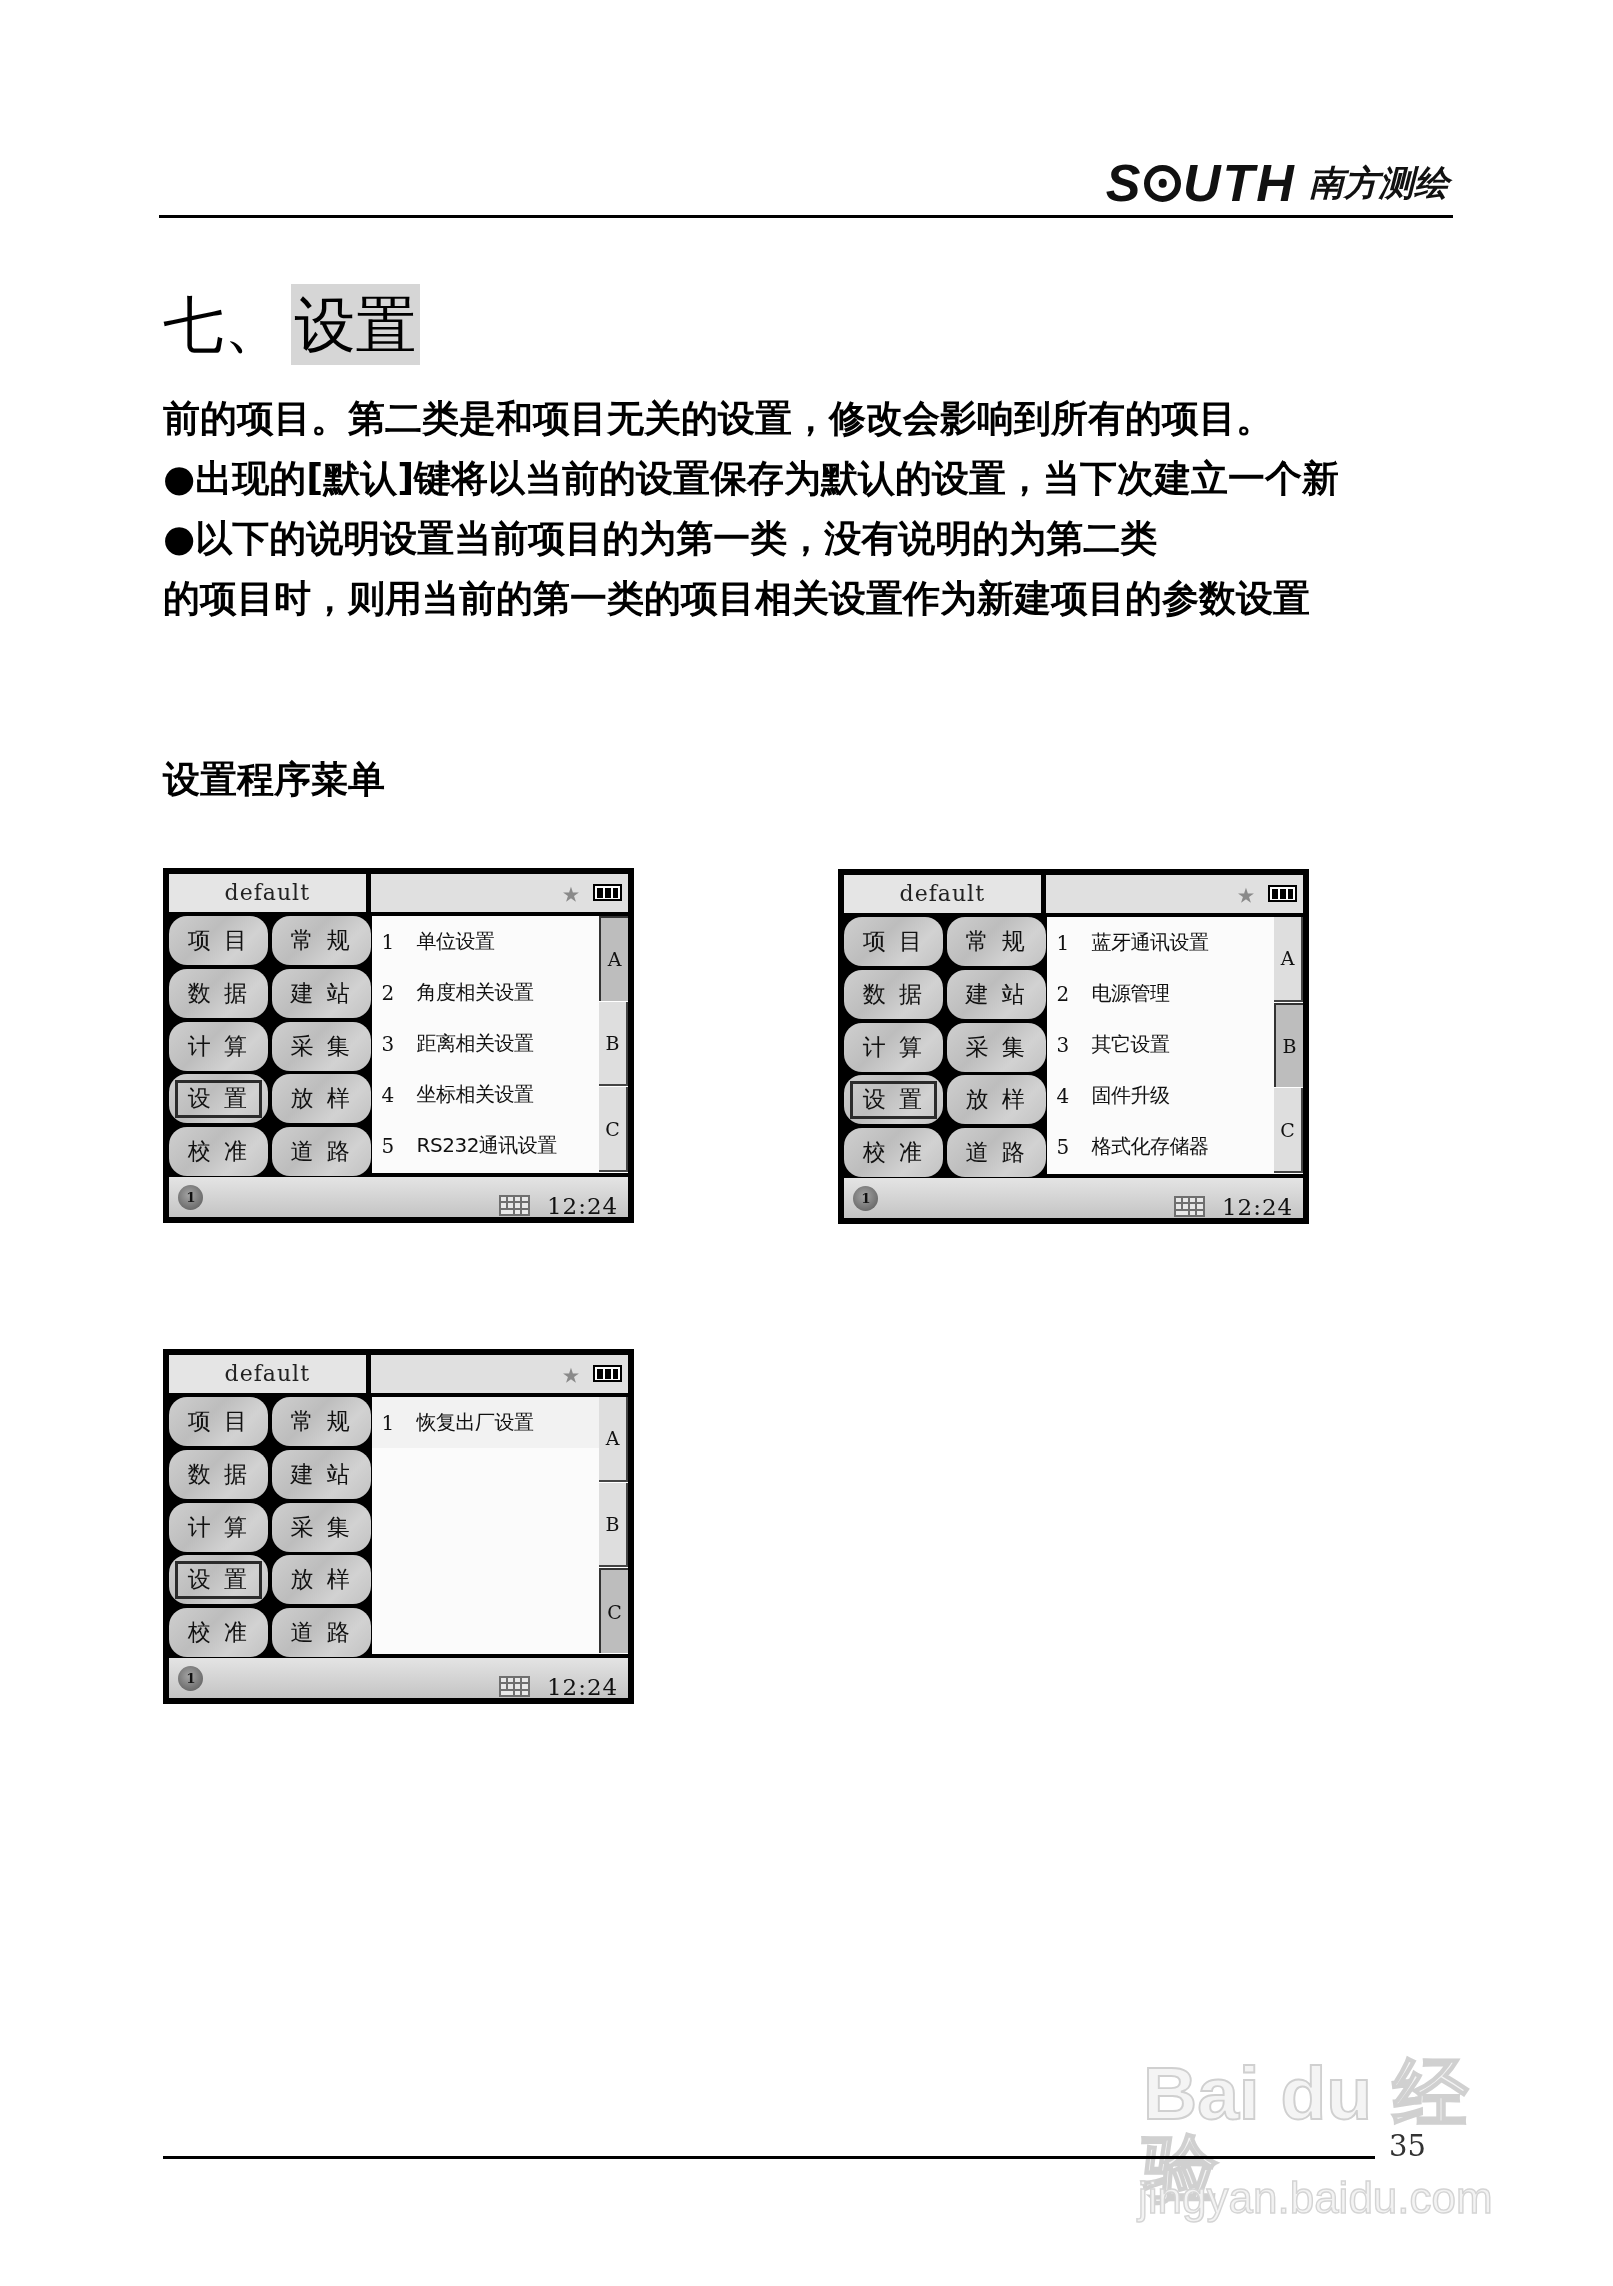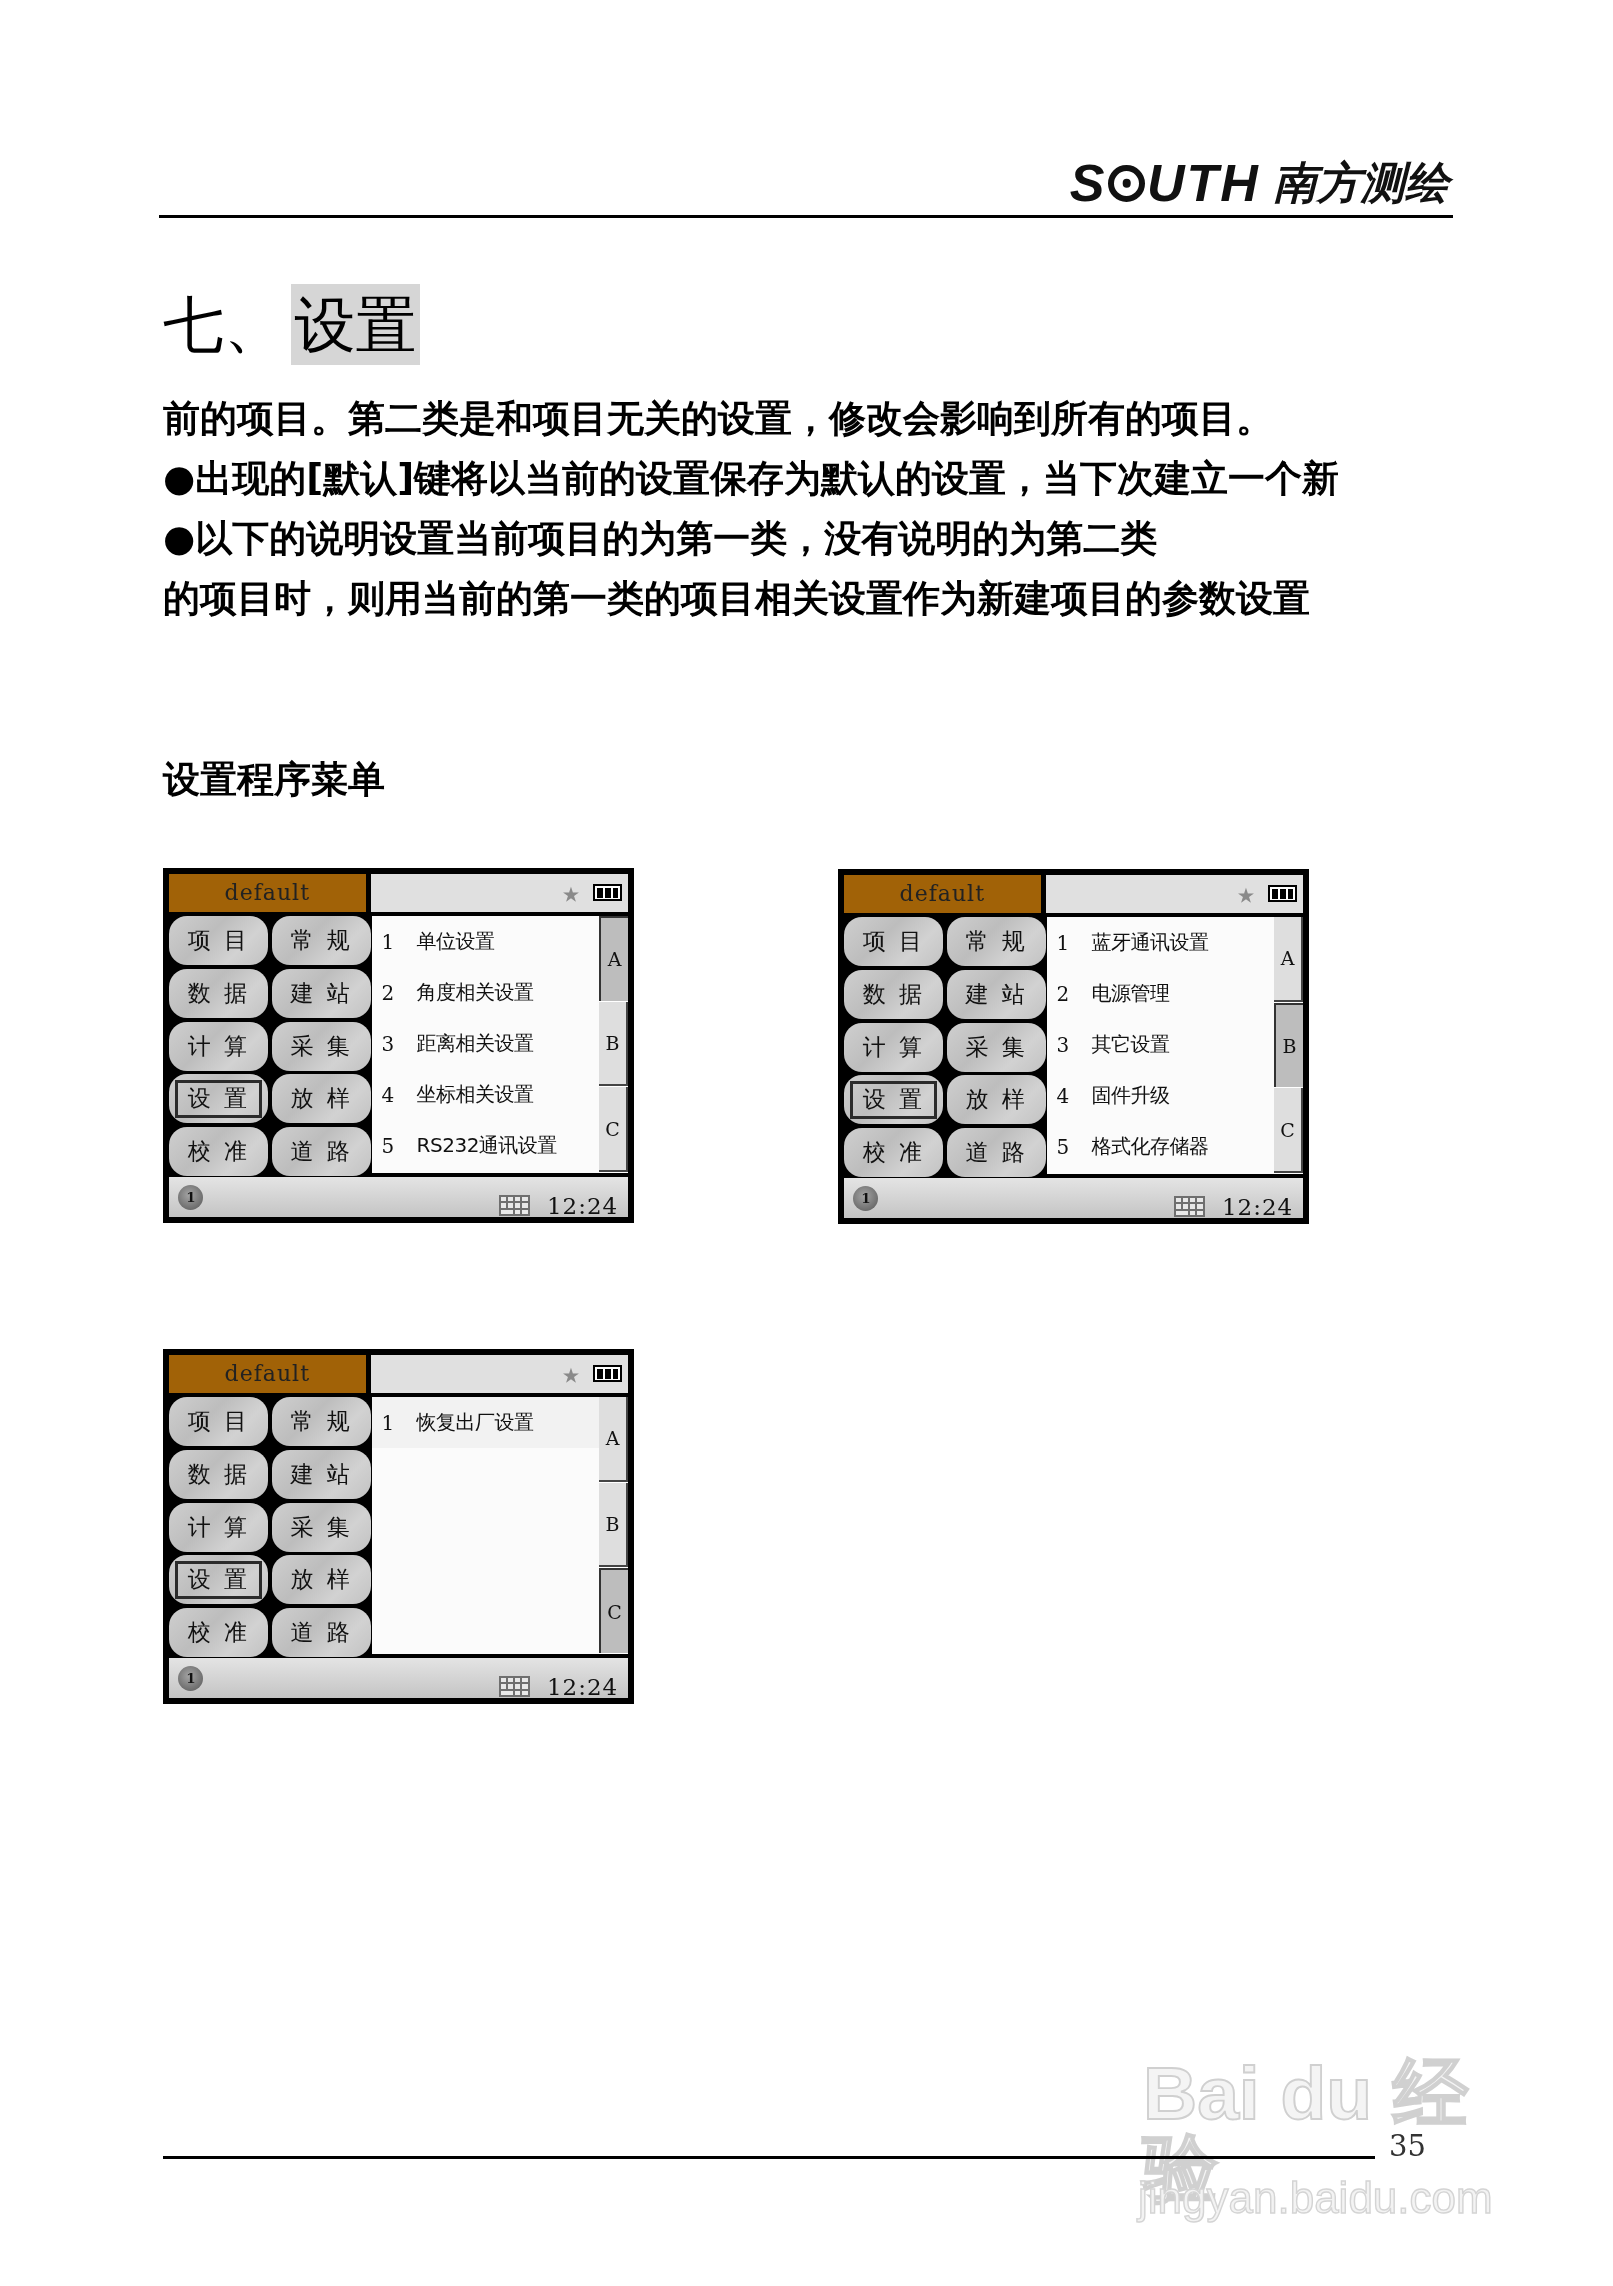--- a/index.html
+++ b/index.html
@@ -22,21 +22,21 @@
   .brand-logo .o {
     display: inline-block; width: 37px; height: 37px; border: 6.7px solid #111; border-radius: 50%;
     position: relative; margin: 0 1.9px; box-sizing: border-box;
   }
   .brand-logo .o::after {
     content: ""; position: absolute; left: 50%; top: 50%; width: 8.6px; height: 8.6px;
     background: #111; border-radius: 50%; transform: translate(-50%, -50%);
   }
   .brand-cn {
     font-family: "DejaVu Sans", sans-serif; font-weight: bold; font-style: italic;
-    font-size: 44px; color: #111; line-height: 1;
+    font-size: 35px; color: #111; line-height: 1;
   }
   .header-rule { left: 159px; top: 215px; width: 1294px; height: 2.9px; background: #000; }
 
   
   .page-title {
     left: 163px; top: 284px; font-family: "DejaVu Serif", serif; font-size: 61px; line-height: 81px;
     display: flex; align-items: center;
   }
   .page-title .hl { background: #d6d6d6; padding: 0 3.8px; margin-left: 5.8px; }
 
@@ -44,21 +44,21 @@
   .para { left: 163px; top: 389px; width: 1297px; font-size: 37px; line-height: 60px; font-weight: bold; }
   .para .line { white-space: nowrap; }
   .subhead { left: 163px; top: 751px; font-size: 37px; line-height: 58px; font-weight: bold; }
 
   
   .screen {
     position: absolute; width: 471px; height: 355px; background: #000; box-sizing: border-box;
     font-family: "DejaVu Sans Mono", "Liberation Mono", monospace;
   }
   .scr-title {
-    position: absolute; left: 5.8px; top: 5.8px; width: 197px; height: 38px; background: #a16207;
+    position: absolute; left: 5.8px; top: 5.8px; width: 197px; height: 38px; background: #e5e5e5;
     display: flex; align-items: center; justify-content: center; font-size: 22px;
     font-family: "DejaVu Serif", serif; color: #222; letter-spacing: 1px; text-align: center;
   }
   .scr-topright {
     position: absolute; left: 208px; top: 5.8px; width: 257px; height: 38px; background: #e0e0e0;
     display: flex; align-items: center; justify-content: flex-end; gap: 13.4px; padding-right: 5.8px; box-sizing: border-box;
   }
   .star { color: #8a8a8a; font-size: 29px; line-height: 1; }
   .battery {
     width: 29px; height: 17.3px; border: 2.9px solid #000; box-sizing: border-box; display: flex; gap: 1.9px; padding: 1.9px;

